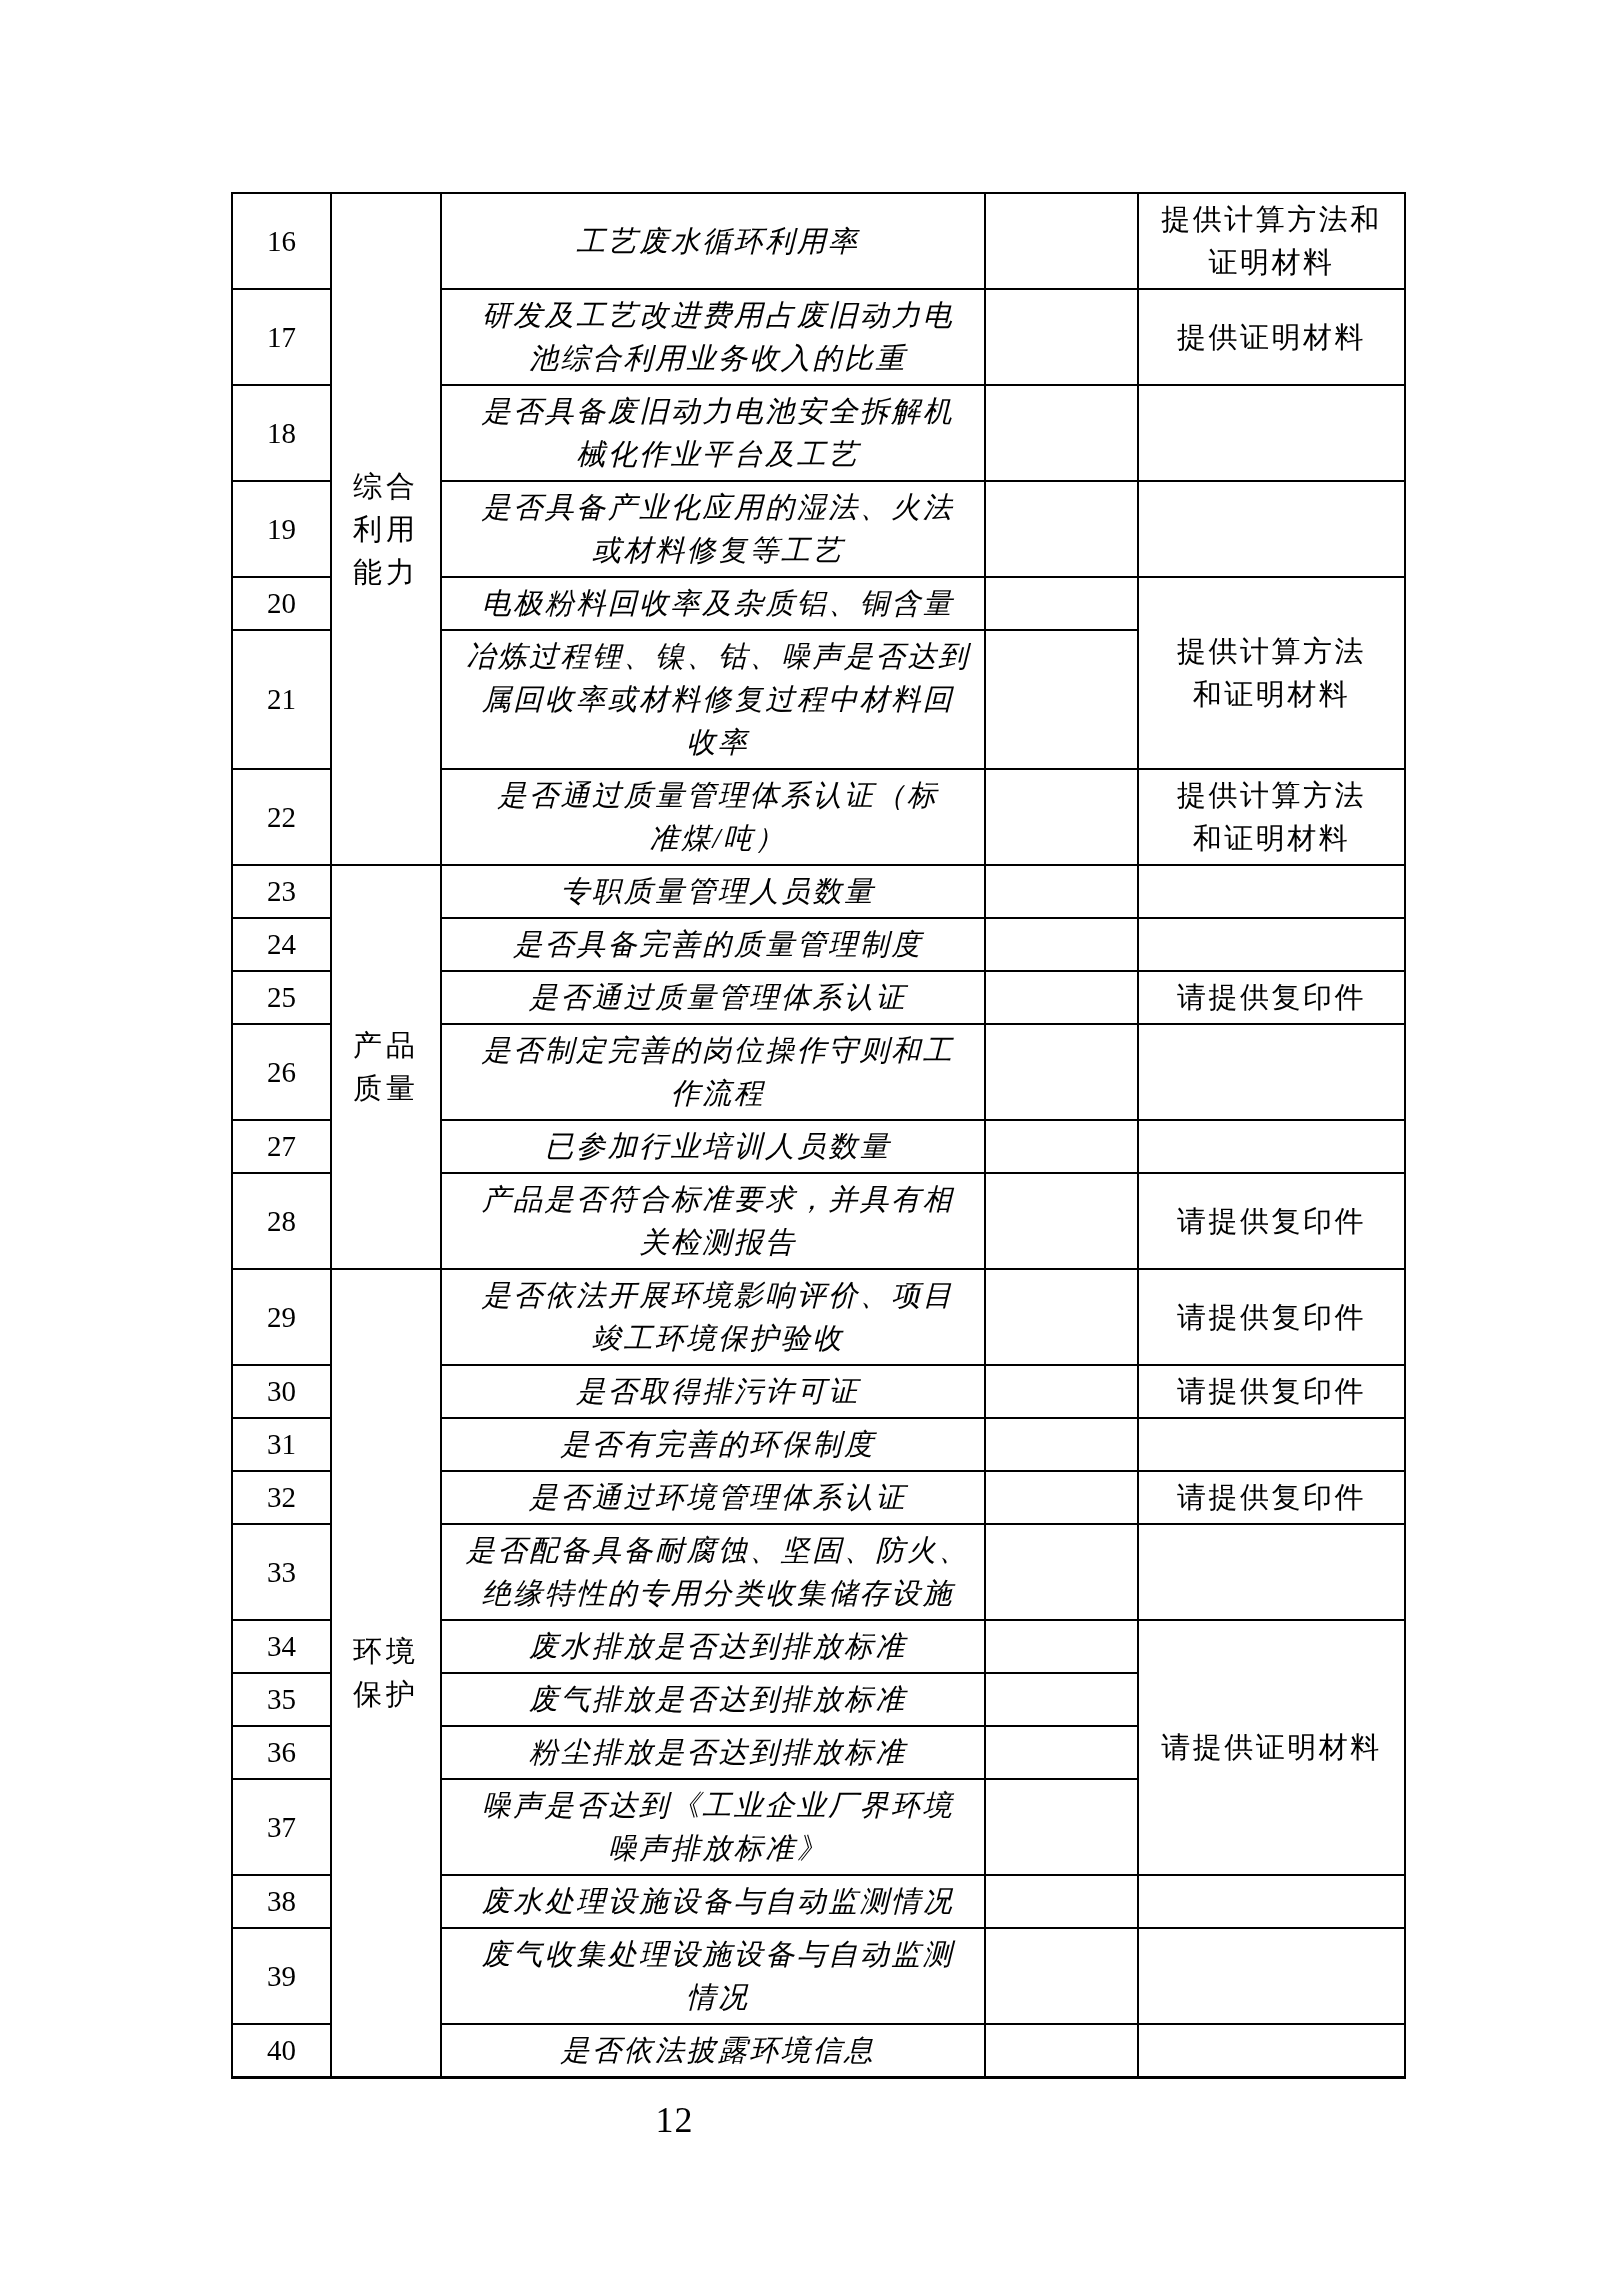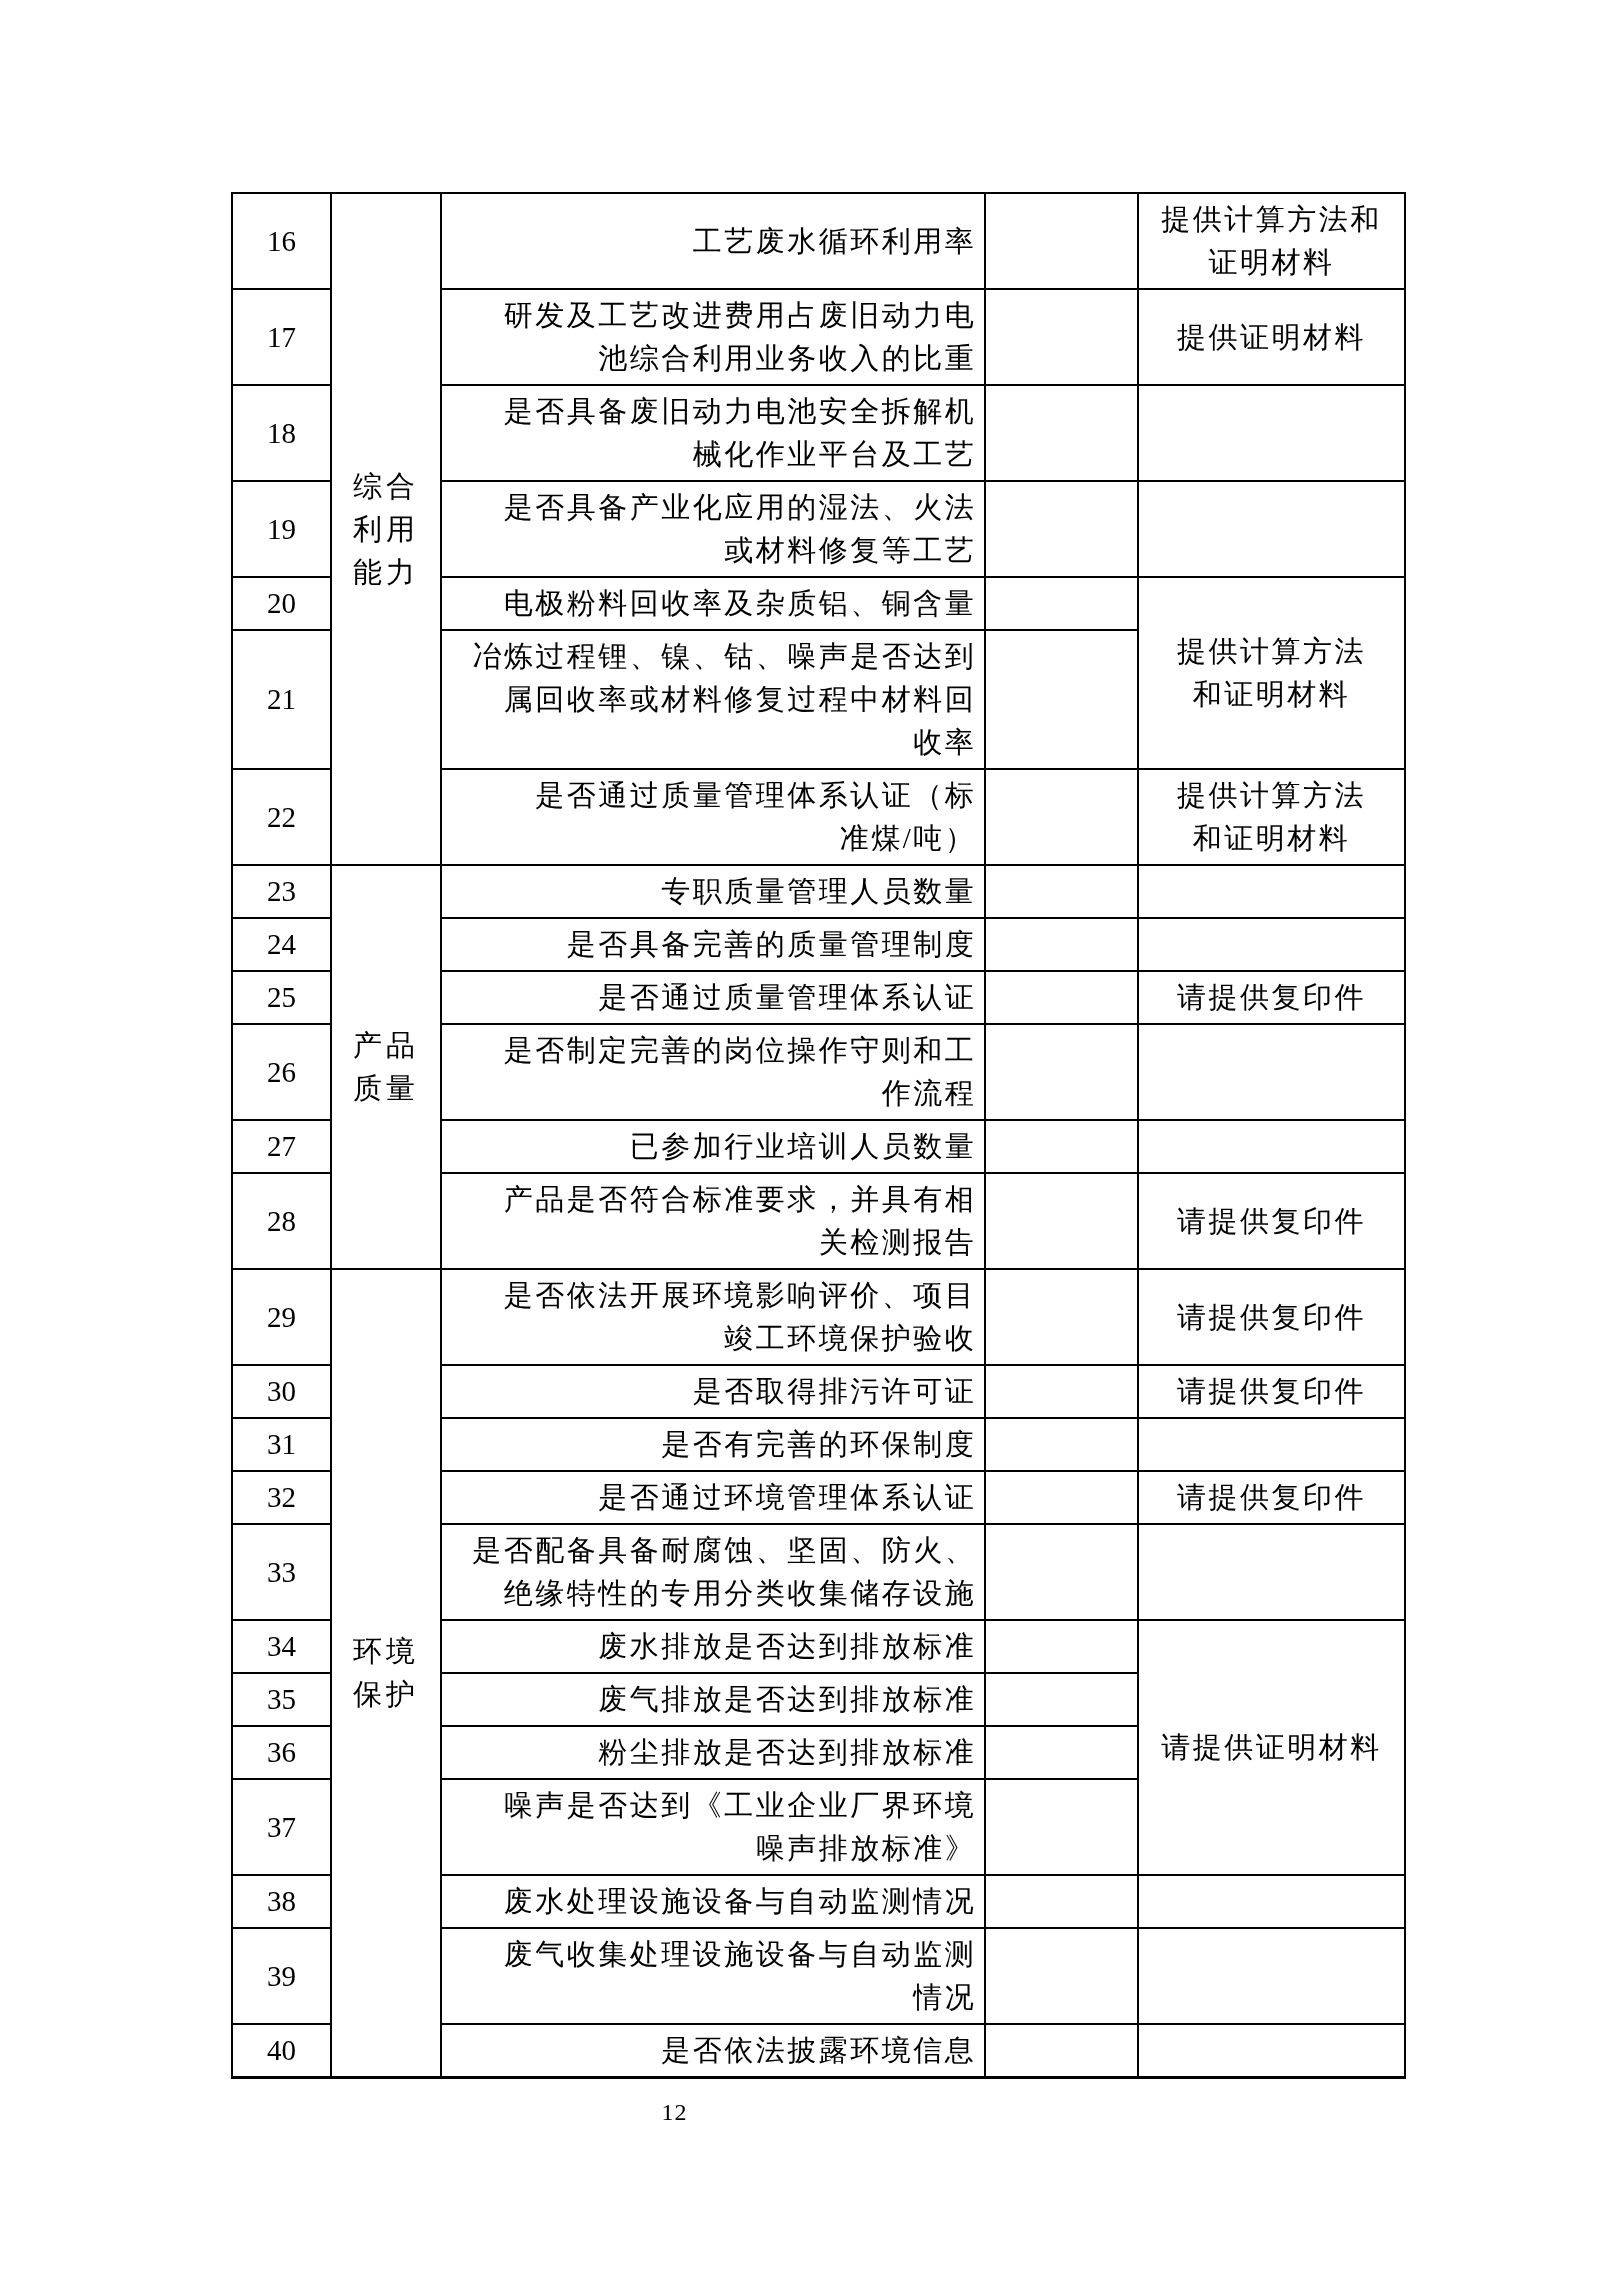--- a/index.html
+++ b/index.html
@@ -44,40 +44,41 @@
     font-size: 30px;
     letter-spacing: 0;
   }
   td.cat {
     text-align: center;
     white-space: pre-line;
     line-height: 49px;
     letter-spacing: 3.9px;
   }
   td.ind {
-    text-align: right;
+    text-align: center;
     padding: 3.9px 7.8px 3.9px 17.6px;
     letter-spacing: 2.5px;
     white-space: pre-line;
+    font-style: italic;
   }
   td.blank { }
   td.remark {
     text-align: center;
     white-space: pre-line;
     letter-spacing: 2.5px;
     line-height: 45px;
     padding: 3.9px 2px;
   }
   .page-number {
     position: absolute;
     top: 2099px;
     left: 0;
     width: 100%;
     text-align: center;
-    font-size: 24px;
+    font-size: 36px;
     letter-spacing: 1px;
   }
 </style>
 </head>
 <body>
 
 <div class="page">
   <table class="checklist">
     <colgroup>
       <col style="width:99px">

